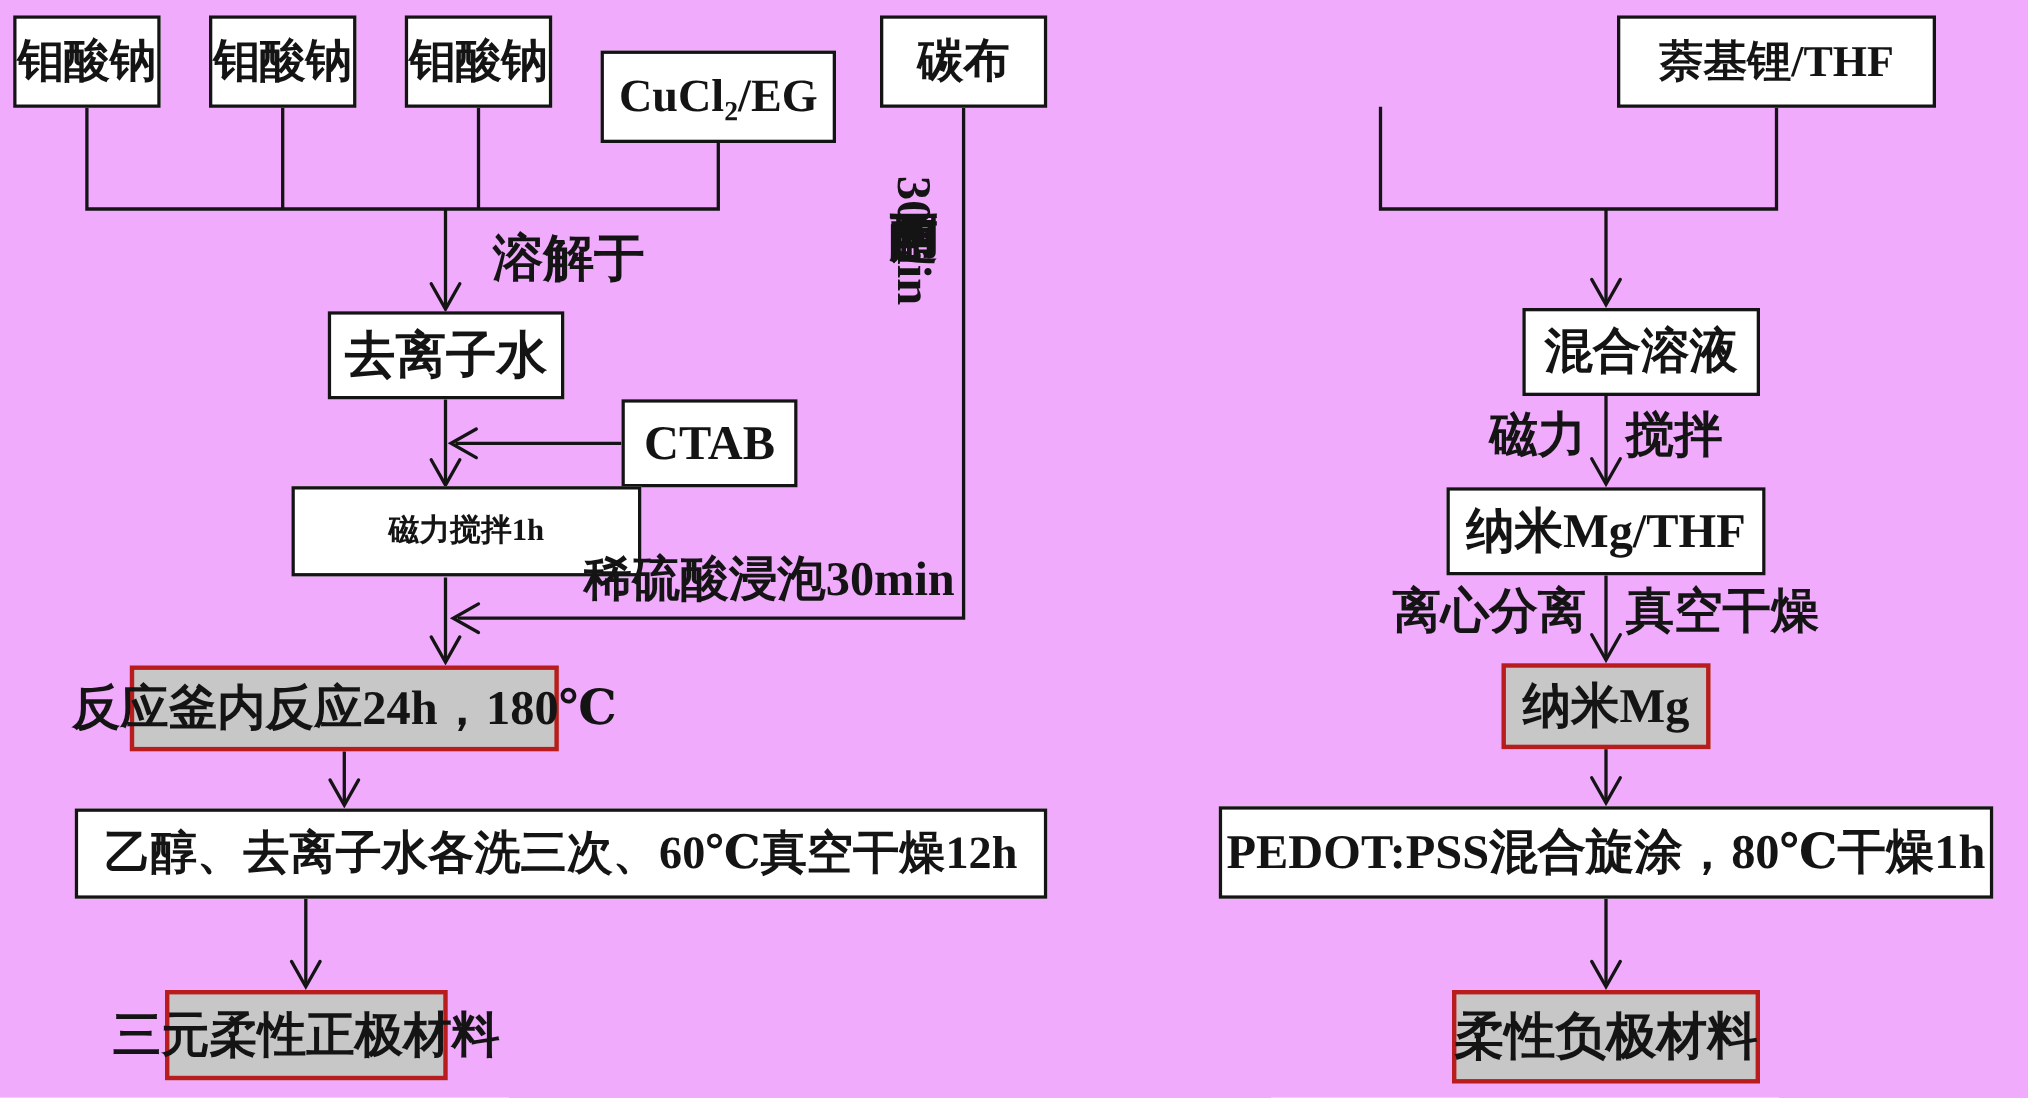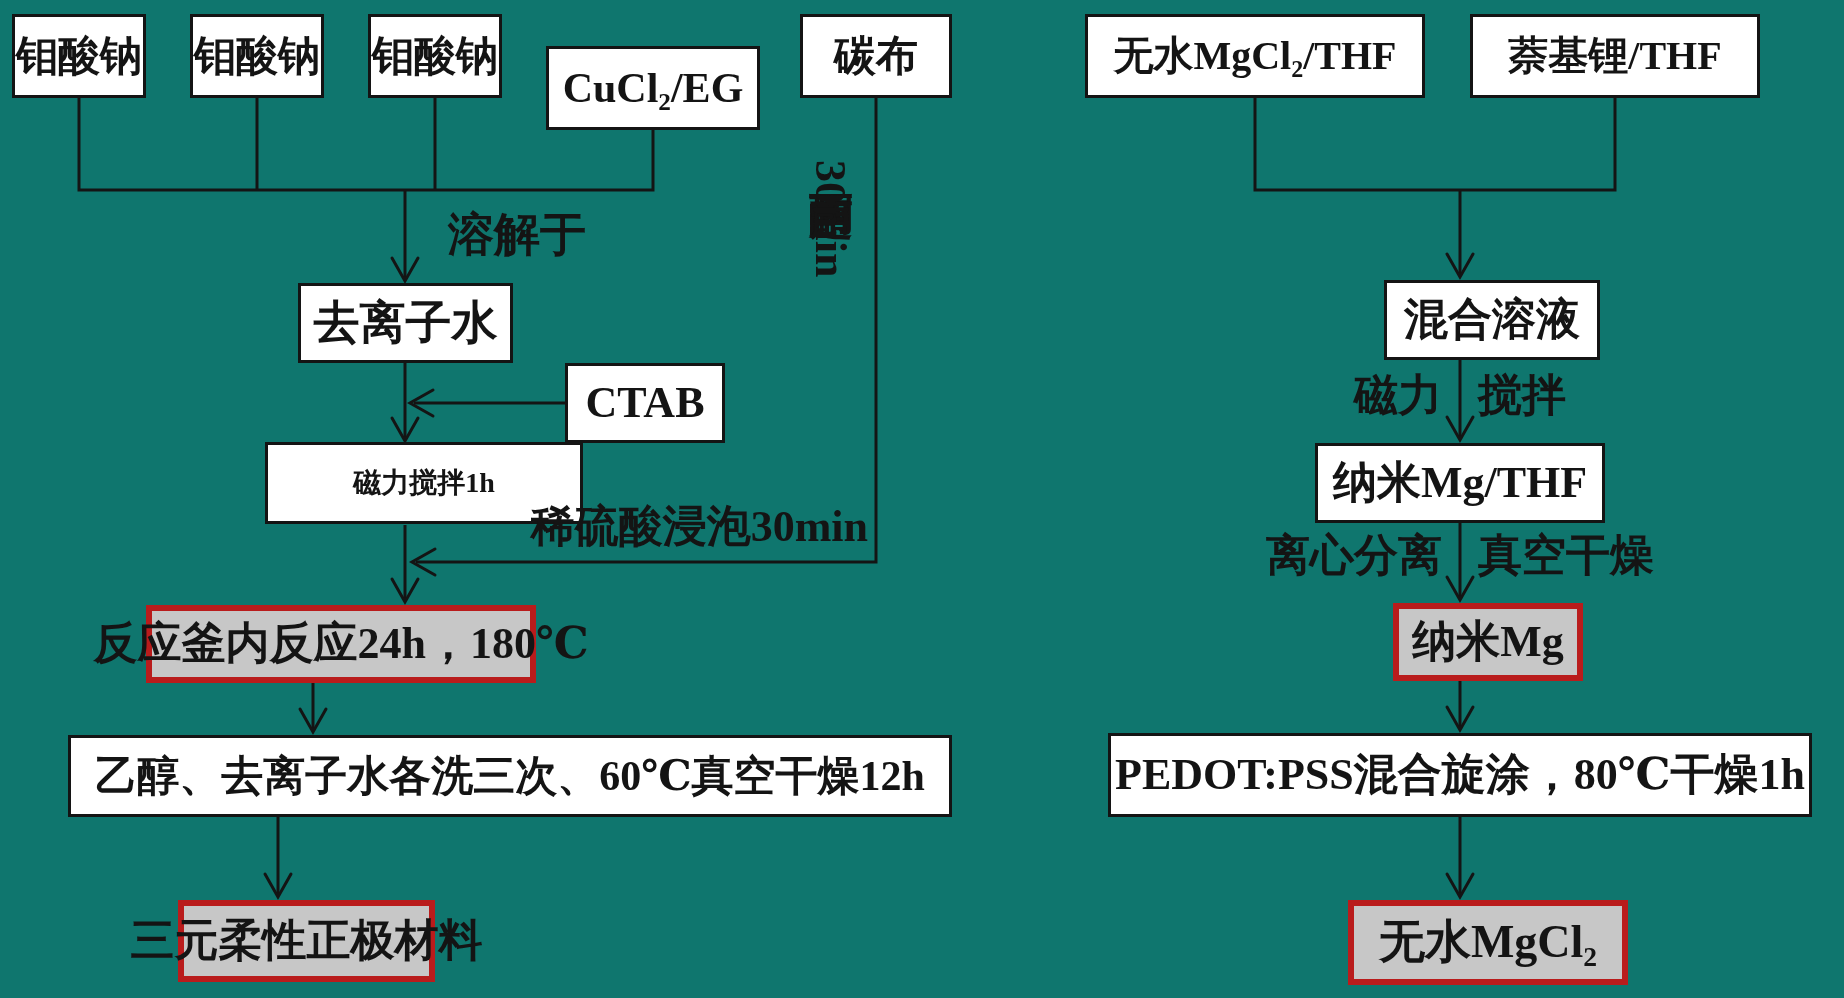--- a/index.html
+++ b/index.html
@@ -1,40 +1,39 @@
 <!DOCTYPE html>
 <html><head>
 <meta charset="utf-8">
 <style>
   html,body{margin:0;padding:0;background:#ffffff;}
   #canvas{
     position:relative;
     width:1844px;height:998px;
-    background:#0f766e;
+    background:#f0abfc;
     font-family:"Liberation Serif","DejaVu Serif",serif;
     font-weight:bold;
     color:#141414;
     overflow:hidden;
   }
   #wires{position:absolute;left:0;top:0;width:1844px;height:998px;}
   .box{
     position:absolute;
     box-sizing:border-box;
     background:#ffffff;
     border:3px solid #141414;
     display:flex;align-items:center;justify-content:center;
     text-align:center;
     font-size:42px;
     line-height:1.05;
     white-space:nowrap;
   }
   .box.gray{
     background:#c7c7c7;
-    border:6px solid #b91c1c;
-    margin-left:28px;
+    border:4px solid #b91c1c;
   }
   .lbl{
     position:absolute;
     font-size:44px;
     line-height:1.1;
     white-space:nowrap;
   }
   .lbl.right{text-align:right;}
   .vertical{
     writing-mode:vertical-rl;
@@ -91,21 +90,20 @@
       <path d="M1447,874 L1460,897 L1473,874"></path>
     </g>
   </svg>
 
   <div class="box" style="left:12px;top:14px;width:134px;height:84px;">钼酸钠</div>
   <div class="box" style="left:190px;top:14px;width:134px;height:84px;">钼酸钠</div>
   <div class="box" style="left:368px;top:14px;width:134px;height:84px;">钼酸钠</div>
   <div class="box" style="left:546px;top:14px;width:214px;height:84px;margin-top:32px;">CuCl₂/EG</div>
   <div class="box" style="left:800px;top:14px;width:152px;height:84px;">碳布</div>
 
-  <div class="box" style="left:1085px;top:14px;width:340px;height:84px;font-size:40px;">无水MgCl₂/THF</div>
   <div class="box" style="left:1470px;top:14px;width:290px;height:84px;font-size:40px;">萘基锂/THF</div>
 
   <div class="lbl" style="left:448px;top:210px;font-size:46px;text-align:center;">溶解于</div>
 
   <div class="box" style="left:298px;top:283px;width:215px;height:80px;font-size:46px;">去离子水</div>
 
   <div class="box" style="left:565px;top:363px;width:160px;height:80px;font-size:44px;">CTAB</div>
 
   <div class="box" style="left:265px;top:442px;width:318px;height:82px;font-size:28px;">磁力搅拌1h</div>
 
@@ -126,15 +124,15 @@
 
   <div class="box" style="left:1315px;top:443px;width:290px;height:80px;font-size:44px;">纳米Mg/THF</div>
 
   <div class="lbl right" style="left:1250px;top:532px;width:192px;">离心分离</div>
   <div class="lbl" style="left:1478px;top:532px;">真空干燥</div>
 
   <div class="box gray" style="left:1365px;top:603px;width:190px;height:78px;font-size:44px;">纳米Mg</div>
 
   <div class="box" style="left:1108px;top:733px;width:704px;height:84px;font-size:44px;">PEDOT:PSS混合旋涂，80℃干燥1h</div>
 
-  <div class="box gray" style="left:1320px;top:900px;width:280px;height:85px;font-size:46px;">无水MgCl₂</div>
+  <div class="box gray" style="left:1320px;top:900px;width:280px;height:85px;font-size:46px;">柔性负极材料</div>
 
 </div>
 
 </body></html>

